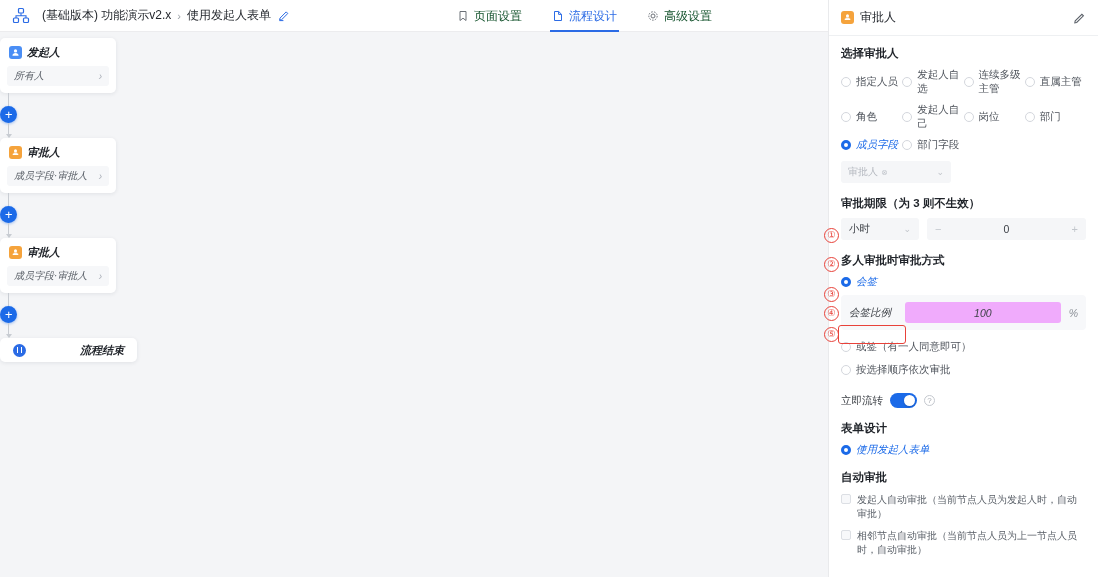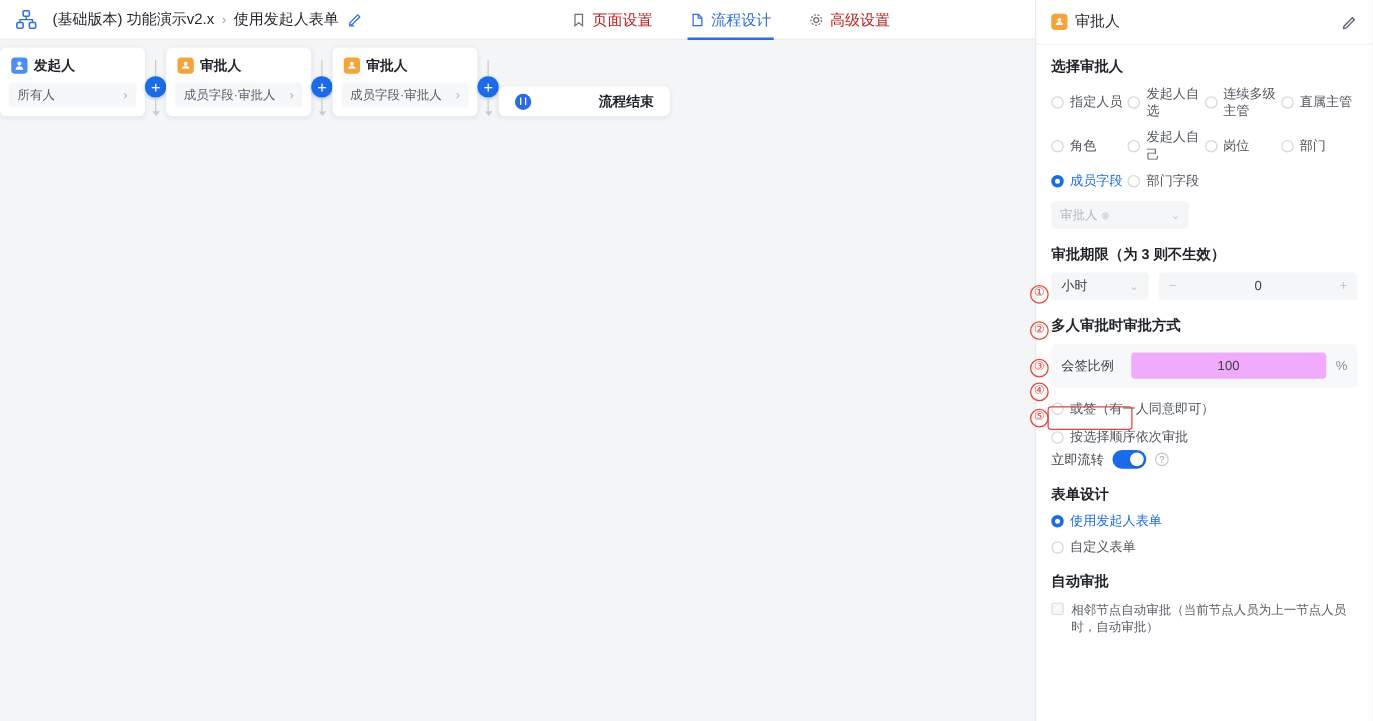--- a/index.html
+++ b/index.html
@@ -18,34 +18,34 @@
     position: absolute; top: 0; left: 0; width: 828px; height: 32px;
     background: #ffffff;
     border-bottom: 1px solid #ececee;
     display: flex; align-items: center;
   }
   .brand-icon { margin-left: 12px; width: 18px; height: 18px; display:flex; align-items:center; justify-content:center; }
   .crumb { display: flex; align-items: center; margin-left: 12px; font-size: 12px; color: #1f2329; white-space: nowrap; }
   .crumb .sep { margin: 0 6px; color: #9aa0a6; font-size: 11px; }
   .crumb .edit-ic { margin-left: 7px; width: 12px; height: 12px; display:inline-flex; }
   .tabs { position: absolute; left: 455px; top: 0; height: 32px; display: flex; align-items: stretch; gap: 26px; }
-  .tab { display: flex; align-items: center; gap: 5px; font-size: 12px; color: #b91c1c; position: relative; padding: 0 2px; }
+  .tab { display: flex; align-items: center; gap: 5px; font-size: 12px; color: #14532d; position: relative; padding: 0 2px; }
   .tab .ti { width: 12px; height: 12px; display: inline-flex; }
   .tab.active { color: #2b6be5; }
   .tab.active:after {
     content: ""; position: absolute; left: 0; right: 0; bottom: 0; height: 2px; background: #2b6be5;
   }
 
   
   .canvas {
     position: absolute; top: 32px; left: 0; width: 828px; height: 545px;
     background: #f4f5f7;
     overflow: hidden;
   }
-  .flow { position: absolute; left: 0; right: 0; top: 0; display: flex; flex-direction: row; align-items: flex-end; }
+  .flow { position: absolute; left: 0; right: 0; top: 0; display: flex; flex-direction: column; align-items: flex-start; font-style: italic; }
   .node {
     width: 116px; background: #ffffff; border-radius: 5px;
     box-shadow: 0 1px 4px rgba(20,30,60,.09);
     padding: 7px 0 0 0; overflow: hidden;
   }
   .node-head { display: flex; align-items: center; gap: 5px; padding: 0 9px 6px 9px; }
   .node-badge {
     width: 13px; height: 13px; border-radius: 3px; display: flex; align-items: center; justify-content: center;
     font-size: 8px; color: #fff;
   }
@@ -95,21 +95,21 @@
   .panel-body { flex: 1 1 auto; overflow: hidden; padding: 10px 12px 0 12px; position: relative; }
   .sec-title { font-size: 11.5px; font-weight: 700; color: #1f2329; margin-bottom: 7px; }
   .sec-title.mt { margin-top: 13px; }
 
   .radio-grid { display: grid; grid-template-columns: 1fr 1fr 1fr 1fr; row-gap: 7px; }
   .rad { display: flex; align-items: center; gap: 5px; font-size: 10.5px; color: #4f545c; }
   .rad .dot {
     width: 10px; height: 10px; border-radius: 50%; border: 1px solid #d4d7dd; background: #fff; flex: 0 0 auto;
   }
   .rad.on .dot { border: 3px solid #1b6ae8; background: #fff; }
-  .rad.on { color: #1b6ae8; }
+  .rad.on { color: #1b6ae8; font-style: italic; }
 
   .sel {
     margin-top: 9px; height: 22px; width: 110px; background: #f5f6f8; border-radius: 3px;
     display: flex; align-items: center; padding: 0 7px; font-size: 10px; color: #b4b8bf;
   }
   .sel .tagx { margin-left: 3px; font-size: 8px; color: #c2c6cc; }
   .sel .cv { margin-left: auto; color: #c2c6cc; font-size: 9px; }
 
   .stepper-row { display: flex; gap: 8px; margin-top: 2px; }
   .unit-sel {
@@ -119,29 +119,29 @@
   .unit-sel .cv { margin-left: auto; color: #c2c6cc; font-size: 9px; }
   .stepper {
     height: 22px; flex: 1; background: #f5f6f8; border-radius: 3px;
     display: flex; align-items: center; padding: 0 8px; position: relative;
   }
   .stepper .mn, .stepper .px { color: #c2c6cc; font-size: 11px; }
   .stepper .val { position: absolute; left: 0; right: 0; text-align: center; font-size: 10.5px; color: #3d4147; }
   .stepper .px { margin-left: auto; }
 
   .ratio-box { margin-top: 6px; background: #f7f8fa; border-radius: 4px; padding: 7px 8px; }
-  .ratio-row { display: flex; align-items: center; gap: 0; }
+  .ratio-row { display: flex; align-items: center; gap: 0; font-style: italic; }
   .ratio-label { font-size: 10.5px; color: #3d4147; width: 56px; flex: 0 0 auto; }
   .ratio-field {
     flex: 1; height: 21px; background: #f0abfc; border-radius: 3px; position: relative;
     display: flex; align-items: center;
   }
   .ratio-field .v { position: absolute; left: 0; right: 0; text-align: center; font-size: 10.5px; color: #3d4147; }
   .pct { margin-left: 8px; font-size: 10.5px; color: #8b9097; }
-  .toggle-row { display: flex; align-items: center; gap: 7px; margin-top: 3px; }
+  .toggle-row { display: flex; align-items: center; gap: 7px; margin-top: 16px; }
   .tg-label { font-size: 10.5px; color: #3d4147; }
   .switch { width: 27px; height: 15px; border-radius: 8px; position: relative; flex: 0 0 auto; }
   .switch.on { background: #1b6ae8; }
   .switch .knob { position: absolute; top: 2px; width: 11px; height: 11px; border-radius: 50%; background: #fff; }
   .switch.on .knob { right: 2px; box-shadow: 0 1px 2px rgba(0,0,0,.18); }
   .qmark {
     width: 11px; height: 11px; border-radius: 50%; border: 1px solid #c5c9cf; color: #a8acb3;
     font-size: 8px; display: flex; align-items: center; justify-content: center; line-height: 1;
   }
 
@@ -382,20 +382,24 @@
         </div>
         <div class="stepper">
           <span class="mn">−</span>
           <span class="val">0</span>
           <span class="px">+</span>
         </div>
       </div>
 
       <div class="sec-title mt">多人审批时审批方式</div>
 
+      <div class="rad on" style="margin-top:2px">
+        <span class="dot"></span>
+        <span>会签</span>
+      </div>
 
       <div class="ratio-box">
         <div class="ratio-row">
           <span class="ratio-label">会签比例</span>
           <span class="ratio-field">
             <span class="v">100</span>
           </span>
           <span class="pct">%</span>
         </div>
       </div>
@@ -416,27 +420,27 @@
           </span>
         <span class="qmark">?</span>
       </div>
 
       <div class="sec-title mt">表单设计</div>
       <div class="radio-col">
         <div class="rad on">
           <span class="dot"></span>
           <span>使用发起人表单</span>
         </div>
-        <div class="rad">
-          <span class="dot"></span>
-          <span>自定义表单</span>
-        </div>
       </div>
 
       <div class="sec-title mt">自动审批</div>
+      <div class="chk-row">
+        <span class="chk"></span>
+        <span>发起人自动审批（当前节点人员为发起人时，自动审批）</span>
+      </div>
       <div class="chk-row">
         <span class="chk"></span>
         <span>相邻节点自动审批（当前节点人员为上一节点人员时，自动审批）</span>
       </div>
 
     </div>
   </div>
 
   <div class="anno" style="left:824px; top:228px;">①</div>
   <div class="anno" style="left:824px; top:257px;">②</div>

